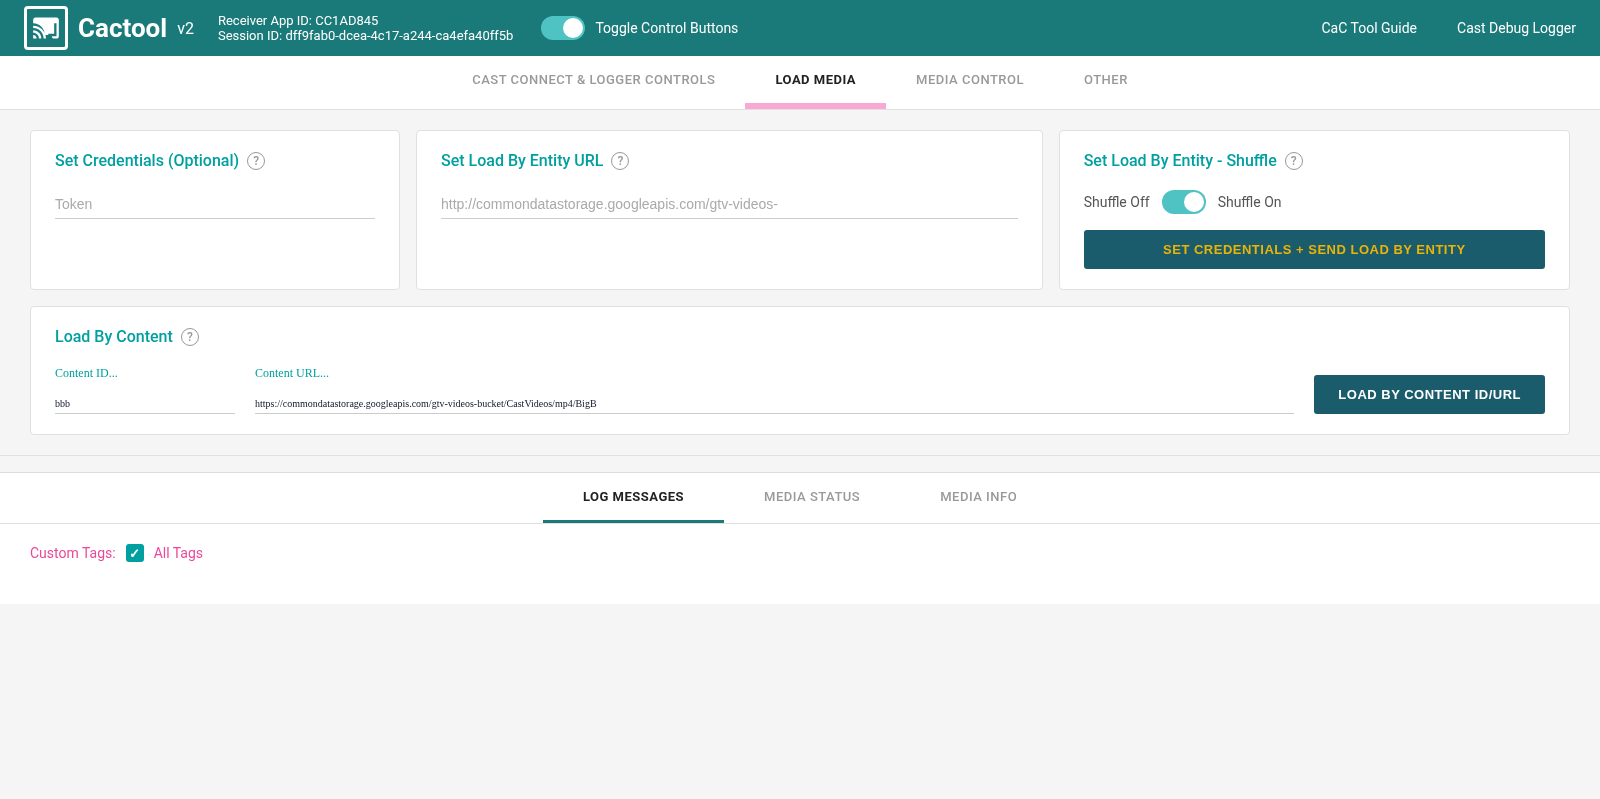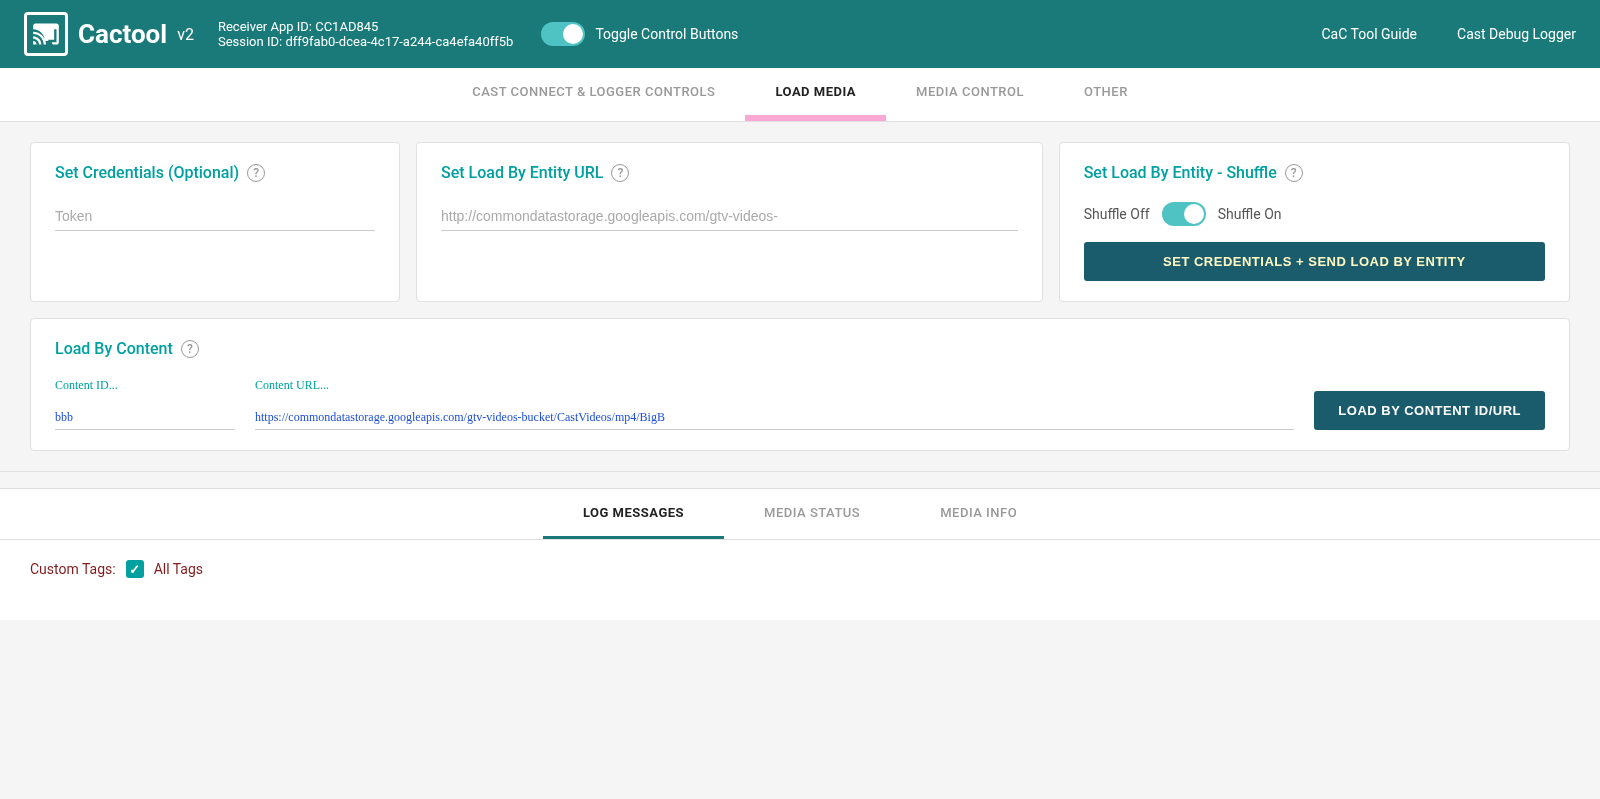--- a/index.html
+++ b/index.html
@@ -5,21 +5,21 @@
     * { box-sizing: border-box; margin: 0; padding: 0; }
     body { font-family: 'Roboto', Arial, sans-serif; background: #f5f5f5; color: #333; font-size: 14px; }
 
     
     .header {
       background: #1a7a7a;
       color: white;
       display: flex;
       align-items: center;
       padding: 12px 24px;
-      height: 68px;
+      height: 56px;
       gap: 20px;
     }
     .header-logo {
       display: flex;
       align-items: center;
       gap: 10px;
       font-size: 26px;
       font-weight: 700;
       color: white;
     }
@@ -204,21 +204,21 @@
       width: 20px;
       height: 20px;
       background: white;
       border-radius: 50%;
       top: 2px;
       right: 2px;
     }
 
     .btn-dark {
       background: #1a5c6b;
-      color: #fef9c3;
+      color: #eab308;
       border: none;
       padding: 12px 20px;
       font-size: 13px;
       font-weight: 600;
       letter-spacing: 0.5px;
       border-radius: 3px;
       cursor: pointer;
       width: 100%;
       text-transform: uppercase;
     }
@@ -244,22 +244,22 @@
     .load-content-field.content-url {
       flex: 1;
       justify-content: space-between;
     }
     .field-label {
       font-size: 12px;
       color: #00a0a0;
       font-weight: 500;
     }
     .field-value {
-      font-size: 12px;
-      color: #1d4ed8;
+      font-size: 10px;
+      color: #0f172a;
       border-bottom: 1px solid #ccc;
       padding: 4px 0;
       min-width: 0;
       white-space: nowrap;
       overflow: hidden;
       text-overflow: ellipsis;
     }
 
     .btn-load {
       background: #1a5c6b;
@@ -308,21 +308,21 @@
     .bottom-content {
       padding: 20px 30px;
       background: white;
       min-height: 80px;
     }
     .custom-tags-row {
       display: flex;
       align-items: center;
       gap: 10px;
       font-size: 14px;
-      color: #7f1d1d;
+      color: #ec4899;
     }
     .checkbox-teal {
       width: 18px;
       height: 18px;
       background: #00a0a0;
       border-radius: 3px;
       display: flex;
       align-items: center;
       justify-content: center;
       cursor: pointer;

